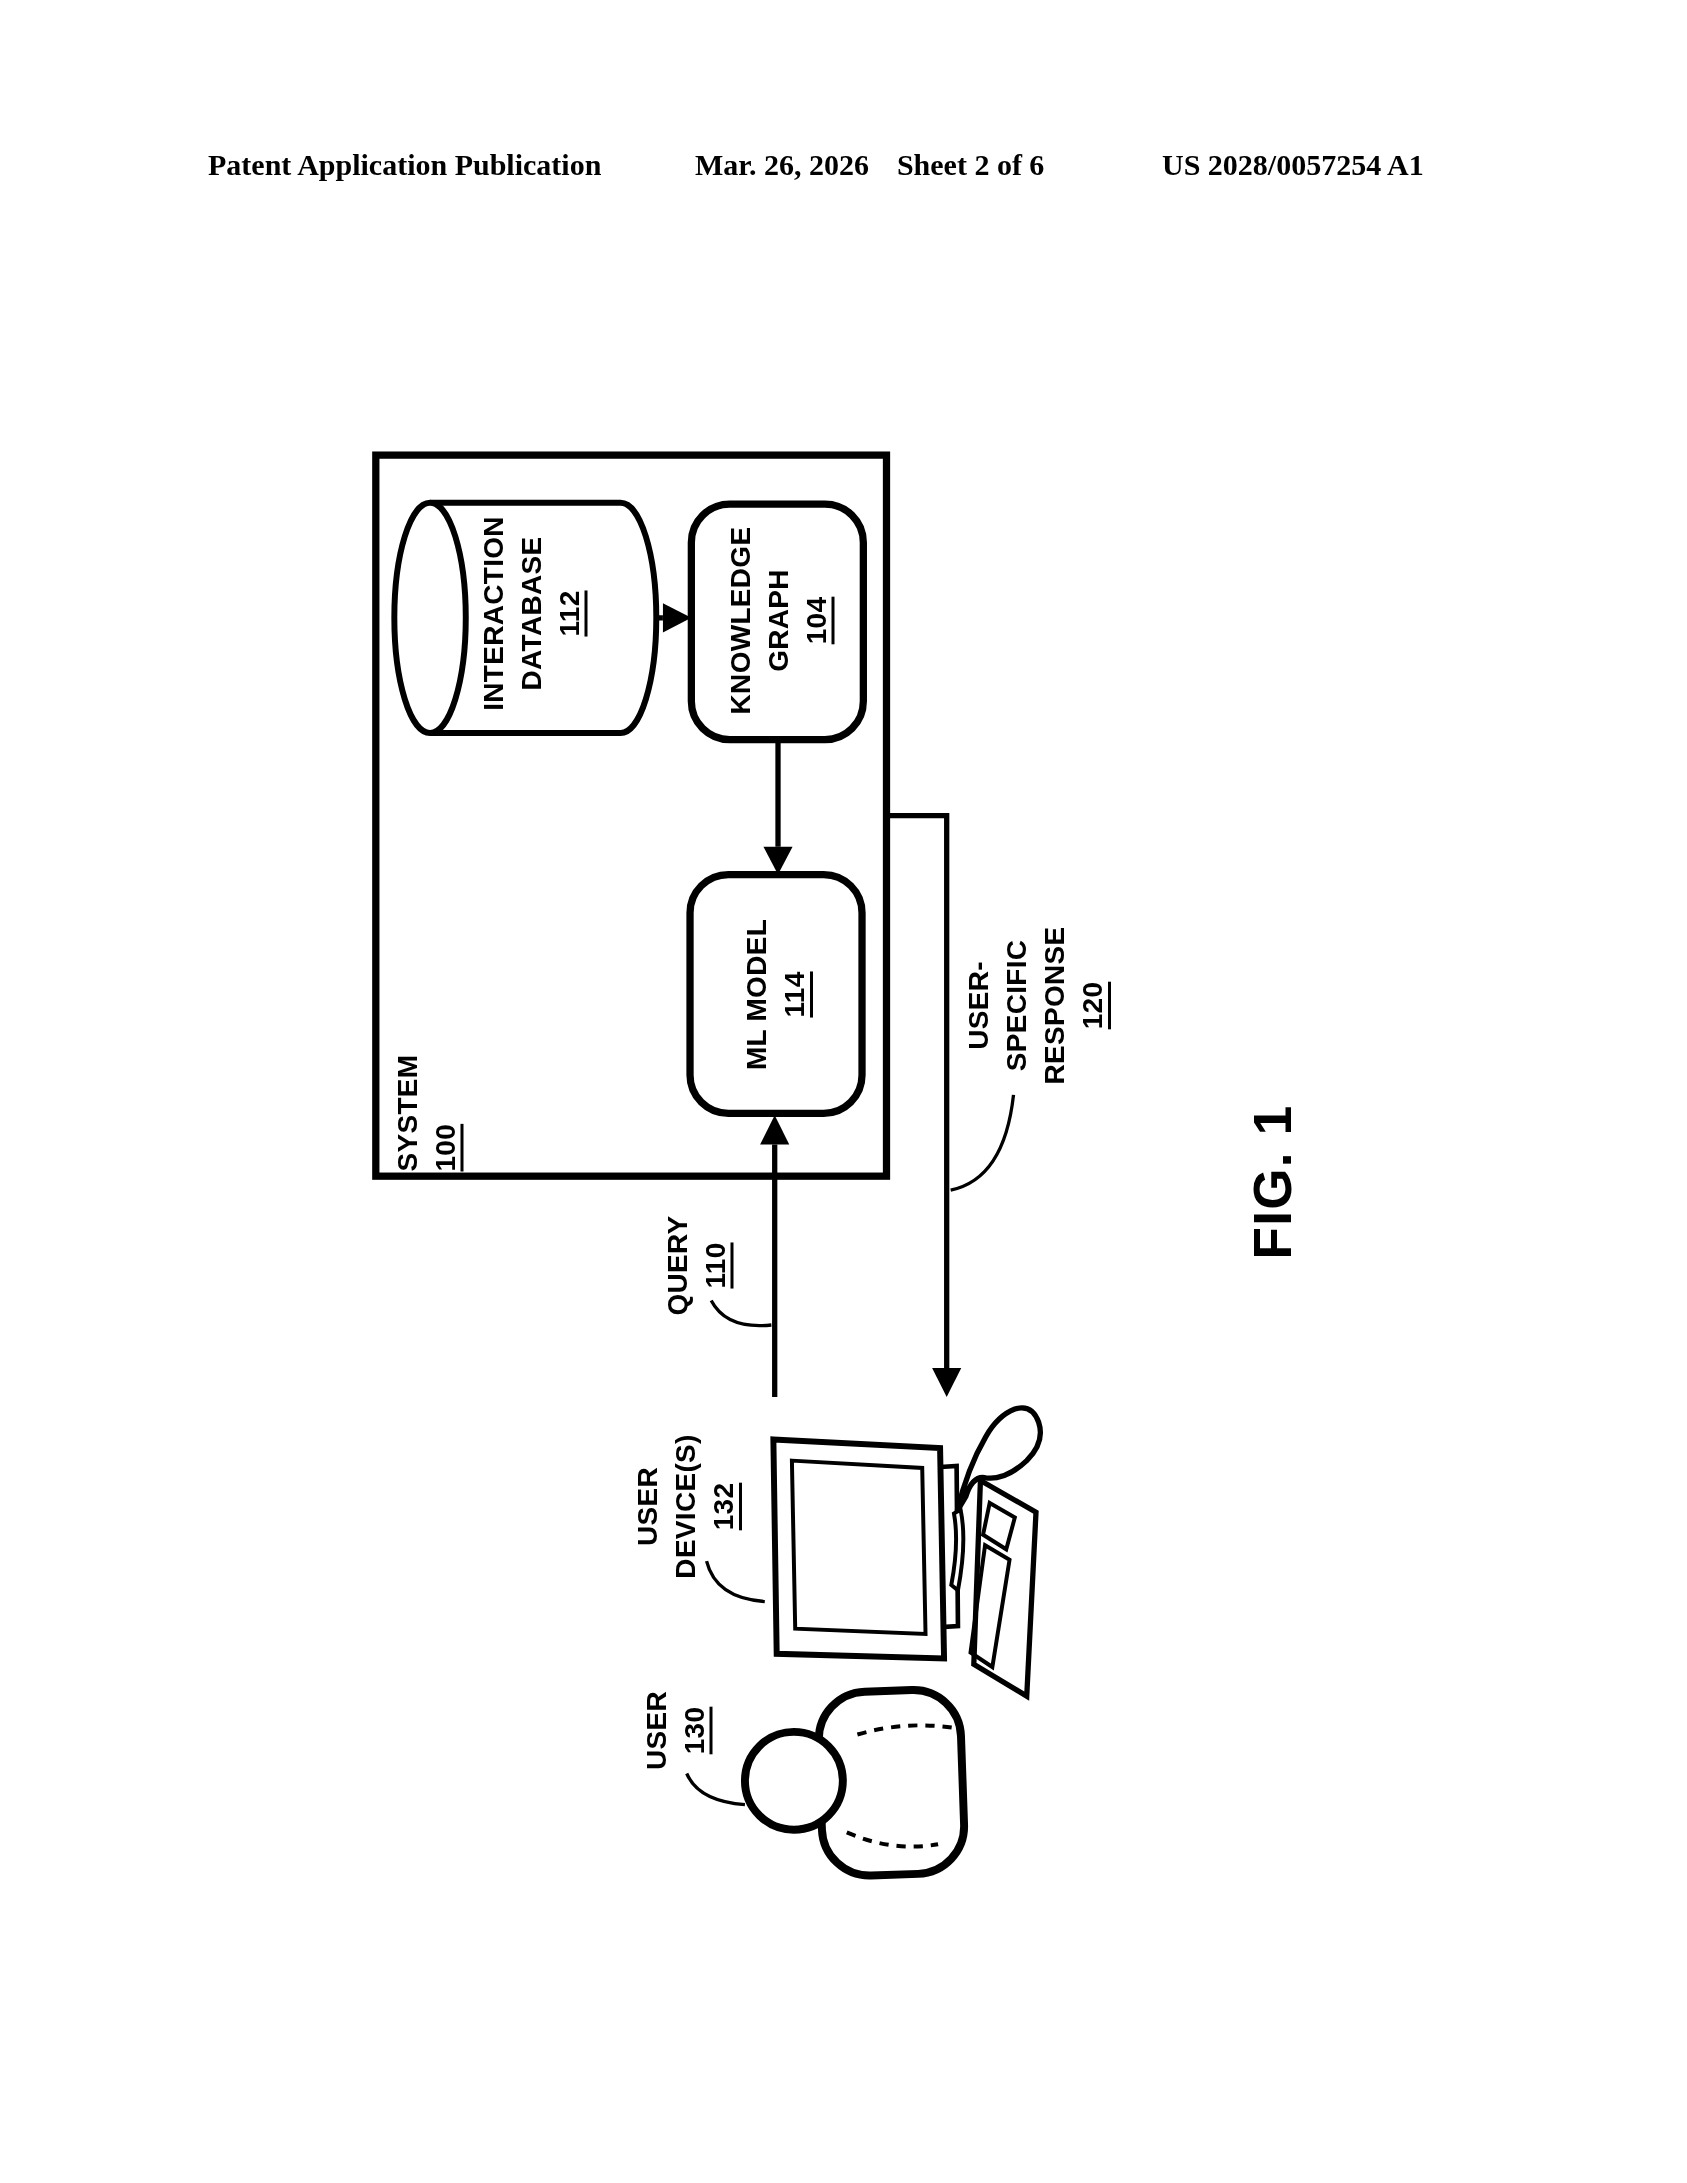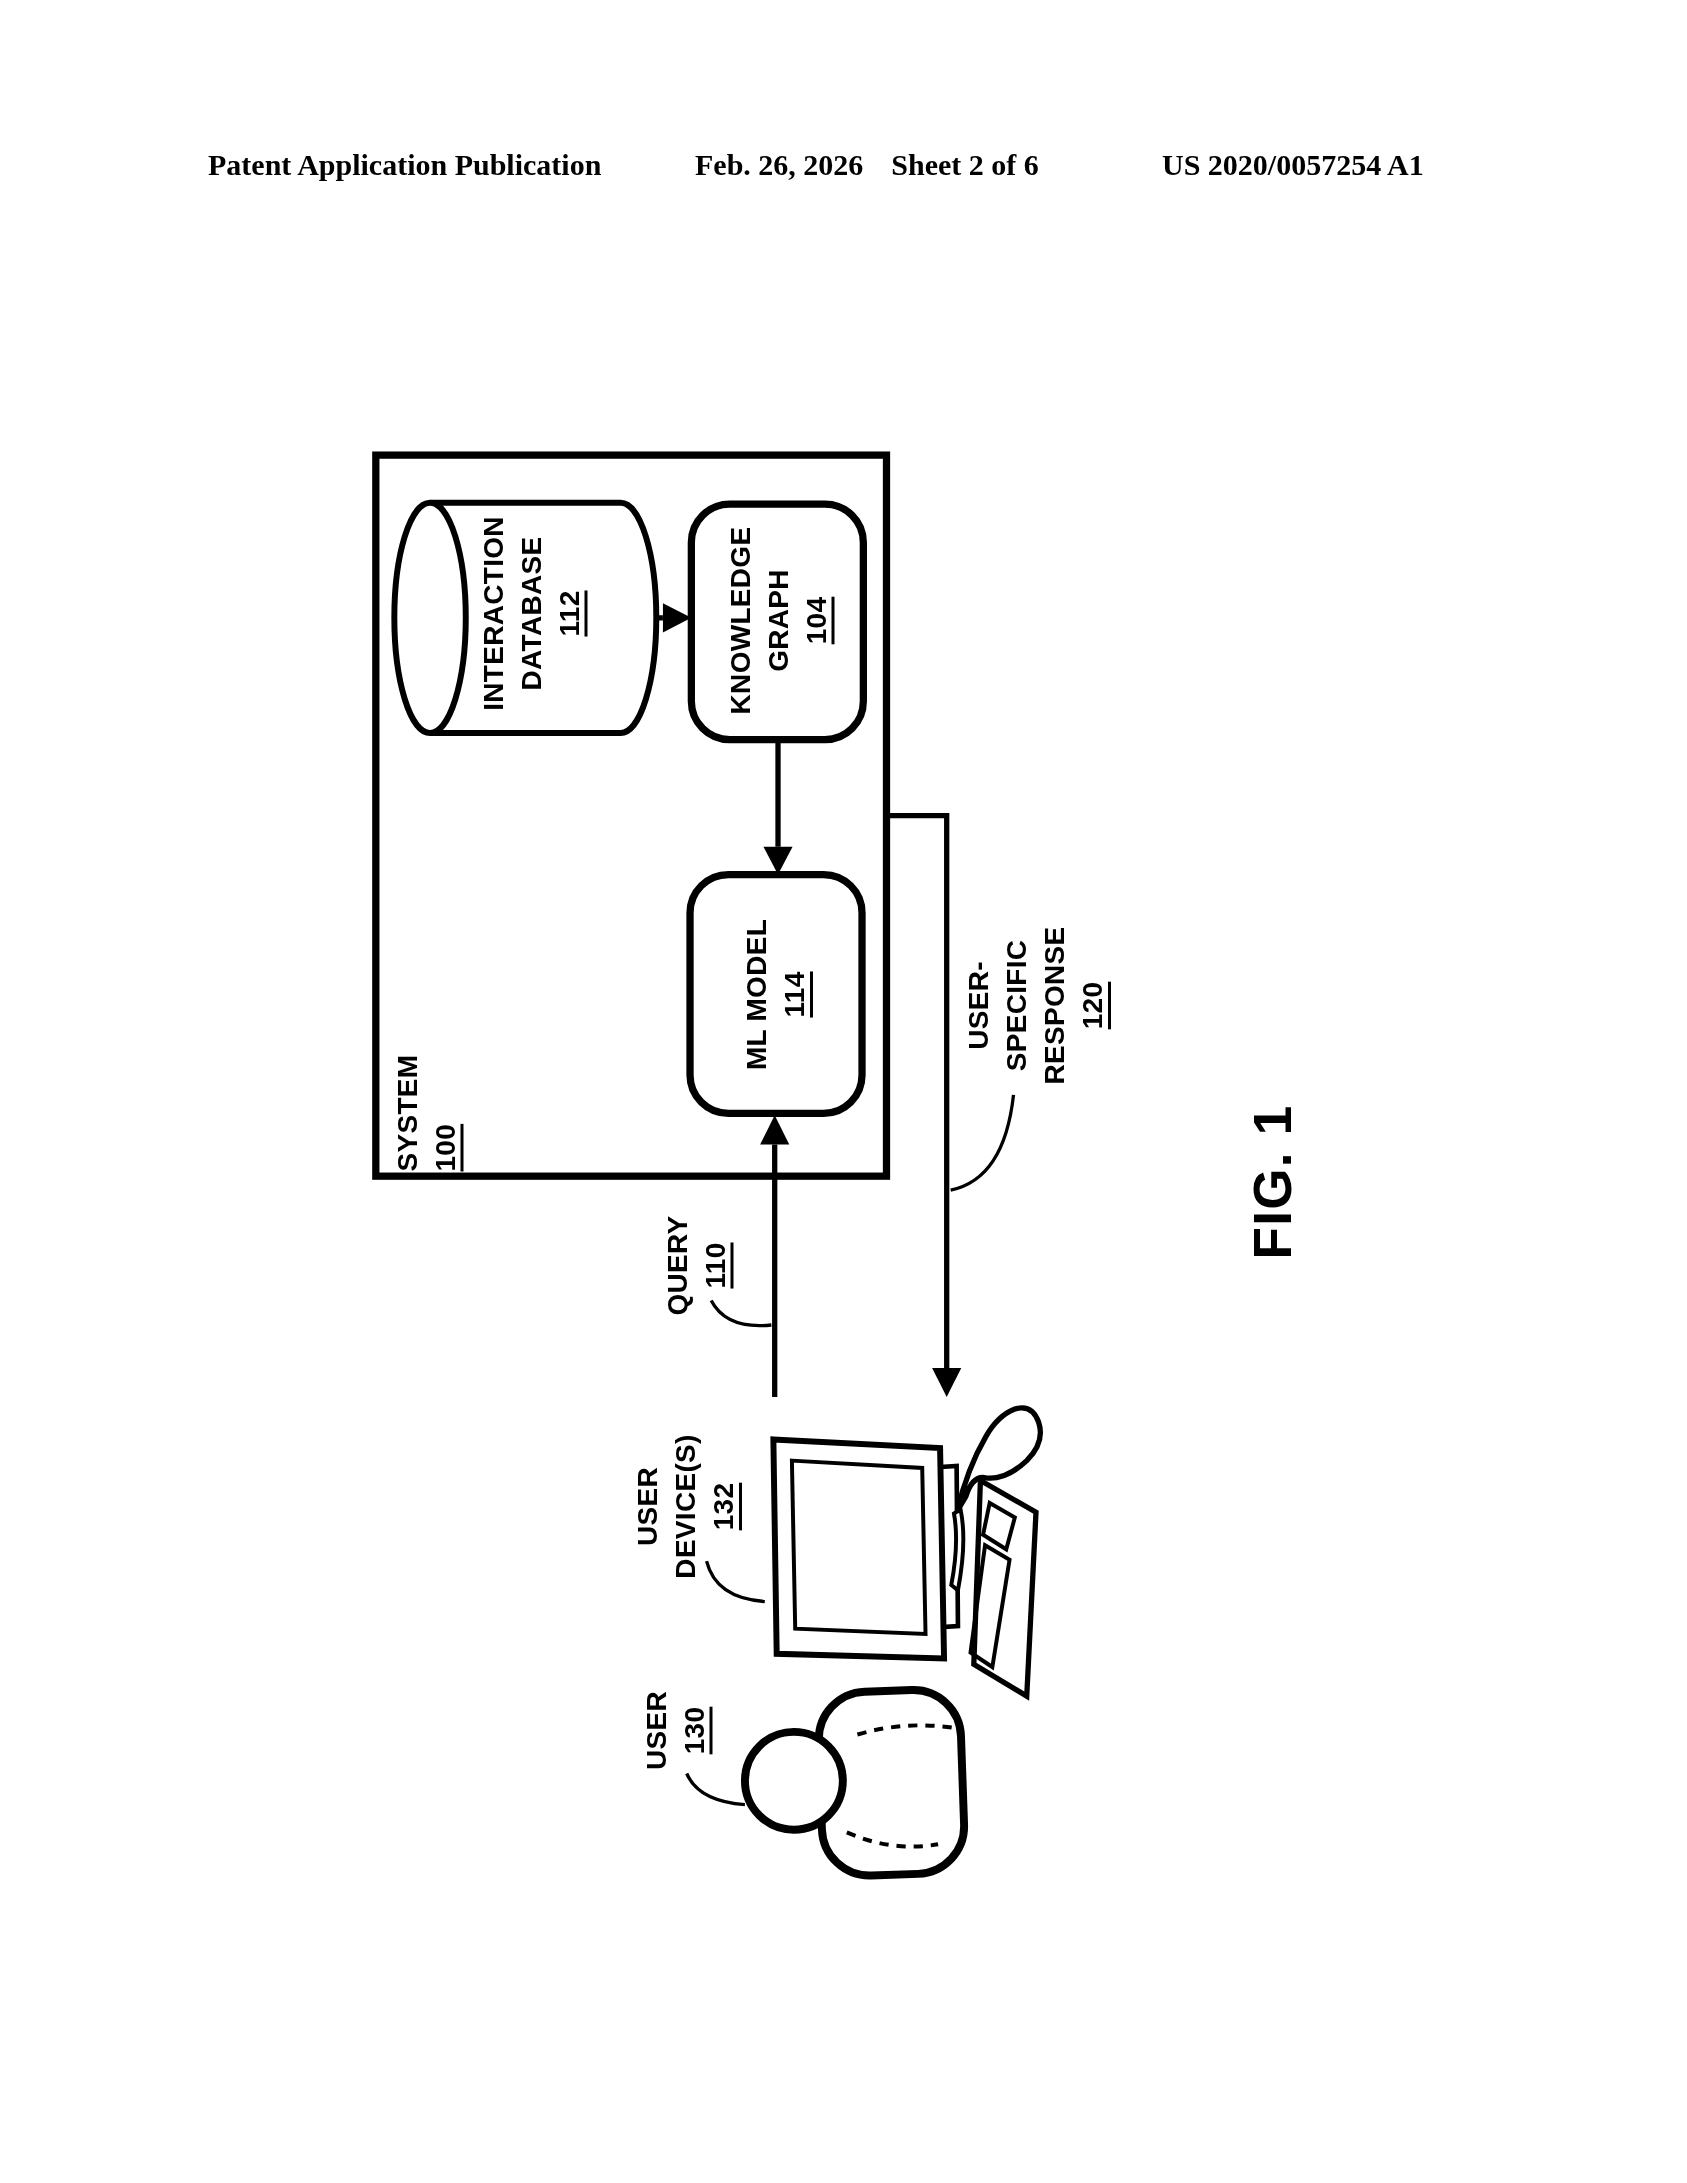--- a/index.html
+++ b/index.html
@@ -69,23 +69,23 @@
     letter-spacing: 1.3px;
   }
 </style>
 </head>
 <body>
 
 <div class="page">
 
   <div class="hdr hdr-left">Patent Application Publication</div>
   <div class="hdr hdr-center">
-    <span>Feb. 26, 2026</span><span class="gap"></span><span>Sheet 2 of 6</span>
-  </div>
-  <div class="hdr hdr-right">US 2020/0057254 A1</div>
+    <span>Mar. 26, 2026</span><span class="gap"></span><span>Sheet 2 of 6</span>
+  </div>
+  <div class="hdr hdr-right">US 2028/0057254 A1</div>
 
   <svg class="art" viewBox="0 0 2550 3300">
 
     <rect x="568" y="688" width="772" height="1090" fill="none" stroke="#000" stroke-width="11"></rect>
 
     <g>
       <line x1="950" y1="934" x2="1002" y2="934" stroke="#000" stroke-width="8"></line>
       <polygon points="1002,912 1002,956 1045,934" fill="#000"></polygon>
     </g>
 

